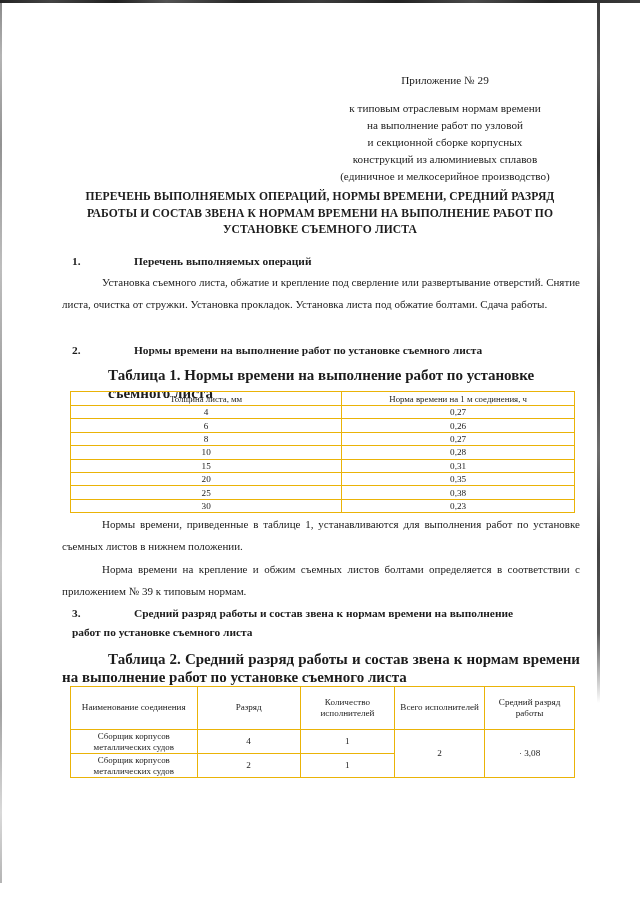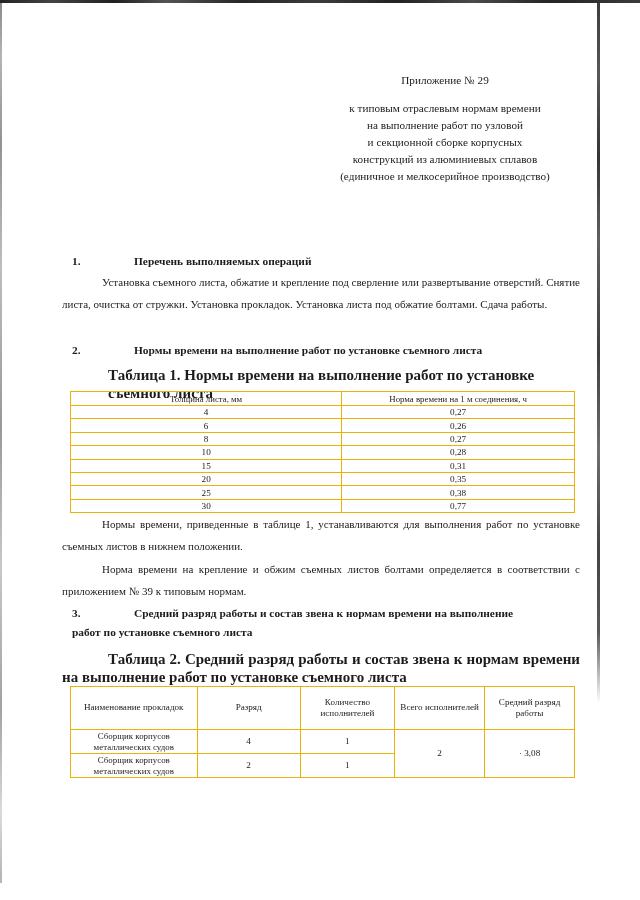--- a/index.html
+++ b/index.html
@@ -204,20 +204,21 @@
 
   <div class="doc-header">
     <div class="appendix-no">Приложение № 29</div>
     <div class="ref-line">к типовым отраслевым нормам времени</div>
     <div class="ref-line">на выполнение работ по узловой</div>
     <div class="ref-line">и секционной сборке корпусных</div>
     <div class="ref-line">конструкций из алюминиевых сплавов</div>
     <div class="ref-line">(единичное и мелкосерийное производство)</div>
   </div>
 
+  <div class="doc-title">ПЕРЕЧЕНЬ ВЫПОЛНЯЕМЫХ ОПЕРАЦИЙ, НОРМЫ ВРЕМЕНИ, СРЕДНИЙ РАЗРЯД РАБОТЫ И СОСТАВ ЗВЕНА К НОРМАМ ВРЕМЕНИ НА ВЫПОЛНЕНИЕ РАБОТ ПО УСТАНОВКЕ СЪЕМНОГО ЛИСТА</div>
 
   <div class="section-heading sec1">
     <span class="num">1.</span><span>Перечень выполняемых операций</span>
   </div>
   <div class="para para-ops">Установка съемного листа, обжатие и крепление под сверление или развертывание отверстий. Снятие листа, очистка от стружки. Установка прокладок. Установка листа под обжатие болтами. Сдача работы.</div>
 
   <div class="section-heading sec2">
     <span class="num">2.</span><span>Нормы времени на выполнение работ по установке съемного листа</span>
   </div>
   <div class="table-caption cap1">Таблица 1. Нормы времени на выполнение работ по установке съемного листа</div>
@@ -253,38 +254,38 @@
       <tr>
         <td>20</td>
         <td>0,35</td>
       </tr>
       <tr>
         <td>25</td>
         <td>0,38</td>
       </tr>
       <tr>
         <td>30</td>
-        <td>0,77</td>
+        <td>0,23</td>
       </tr>
     </tbody>
   </table>
 
   <div class="para para-norms">Нормы времени, приведенные в таблице 1, устанавливаются для выполнения работ по установке съемных листов в нижнем положении.</div>
   <div class="para para-bolts">Норма времени на крепление и обжим съемных листов болтами определяется в соответствии с приложением № 39 к типовым нормам.</div>
 
   <div class="section-heading sec3">
     <span class="num">3.</span><span>Средний разряд работы и состав звена к нормам времени на выполнение</span>
     <span class="cont">работ по установке съемного листа</span>
   </div>
   <div class="table-caption cap2">Таблица 2. Средний разряд работы и состав звена к нормам времени на выполнение работ по установке съемного листа</div>
 
   <table id="table-crew">
     <thead>
       <tr>
-        <th class="c-prof">Наименование прокладок</th>
+        <th class="c-prof">Наименование соединения</th>
         <th class="c-rank">Разряд</th>
         <th class="c-count">Количество исполнителей</th>
         <th class="c-total">Всего исполнителей</th>
         <th class="c-avg">Средний разряд работы</th>
       </tr>
     </thead>
     <tbody>
       <tr>
         <td class="prof-cell">Сборщик корпусов металлических судов</td>
         <td>4</td>

